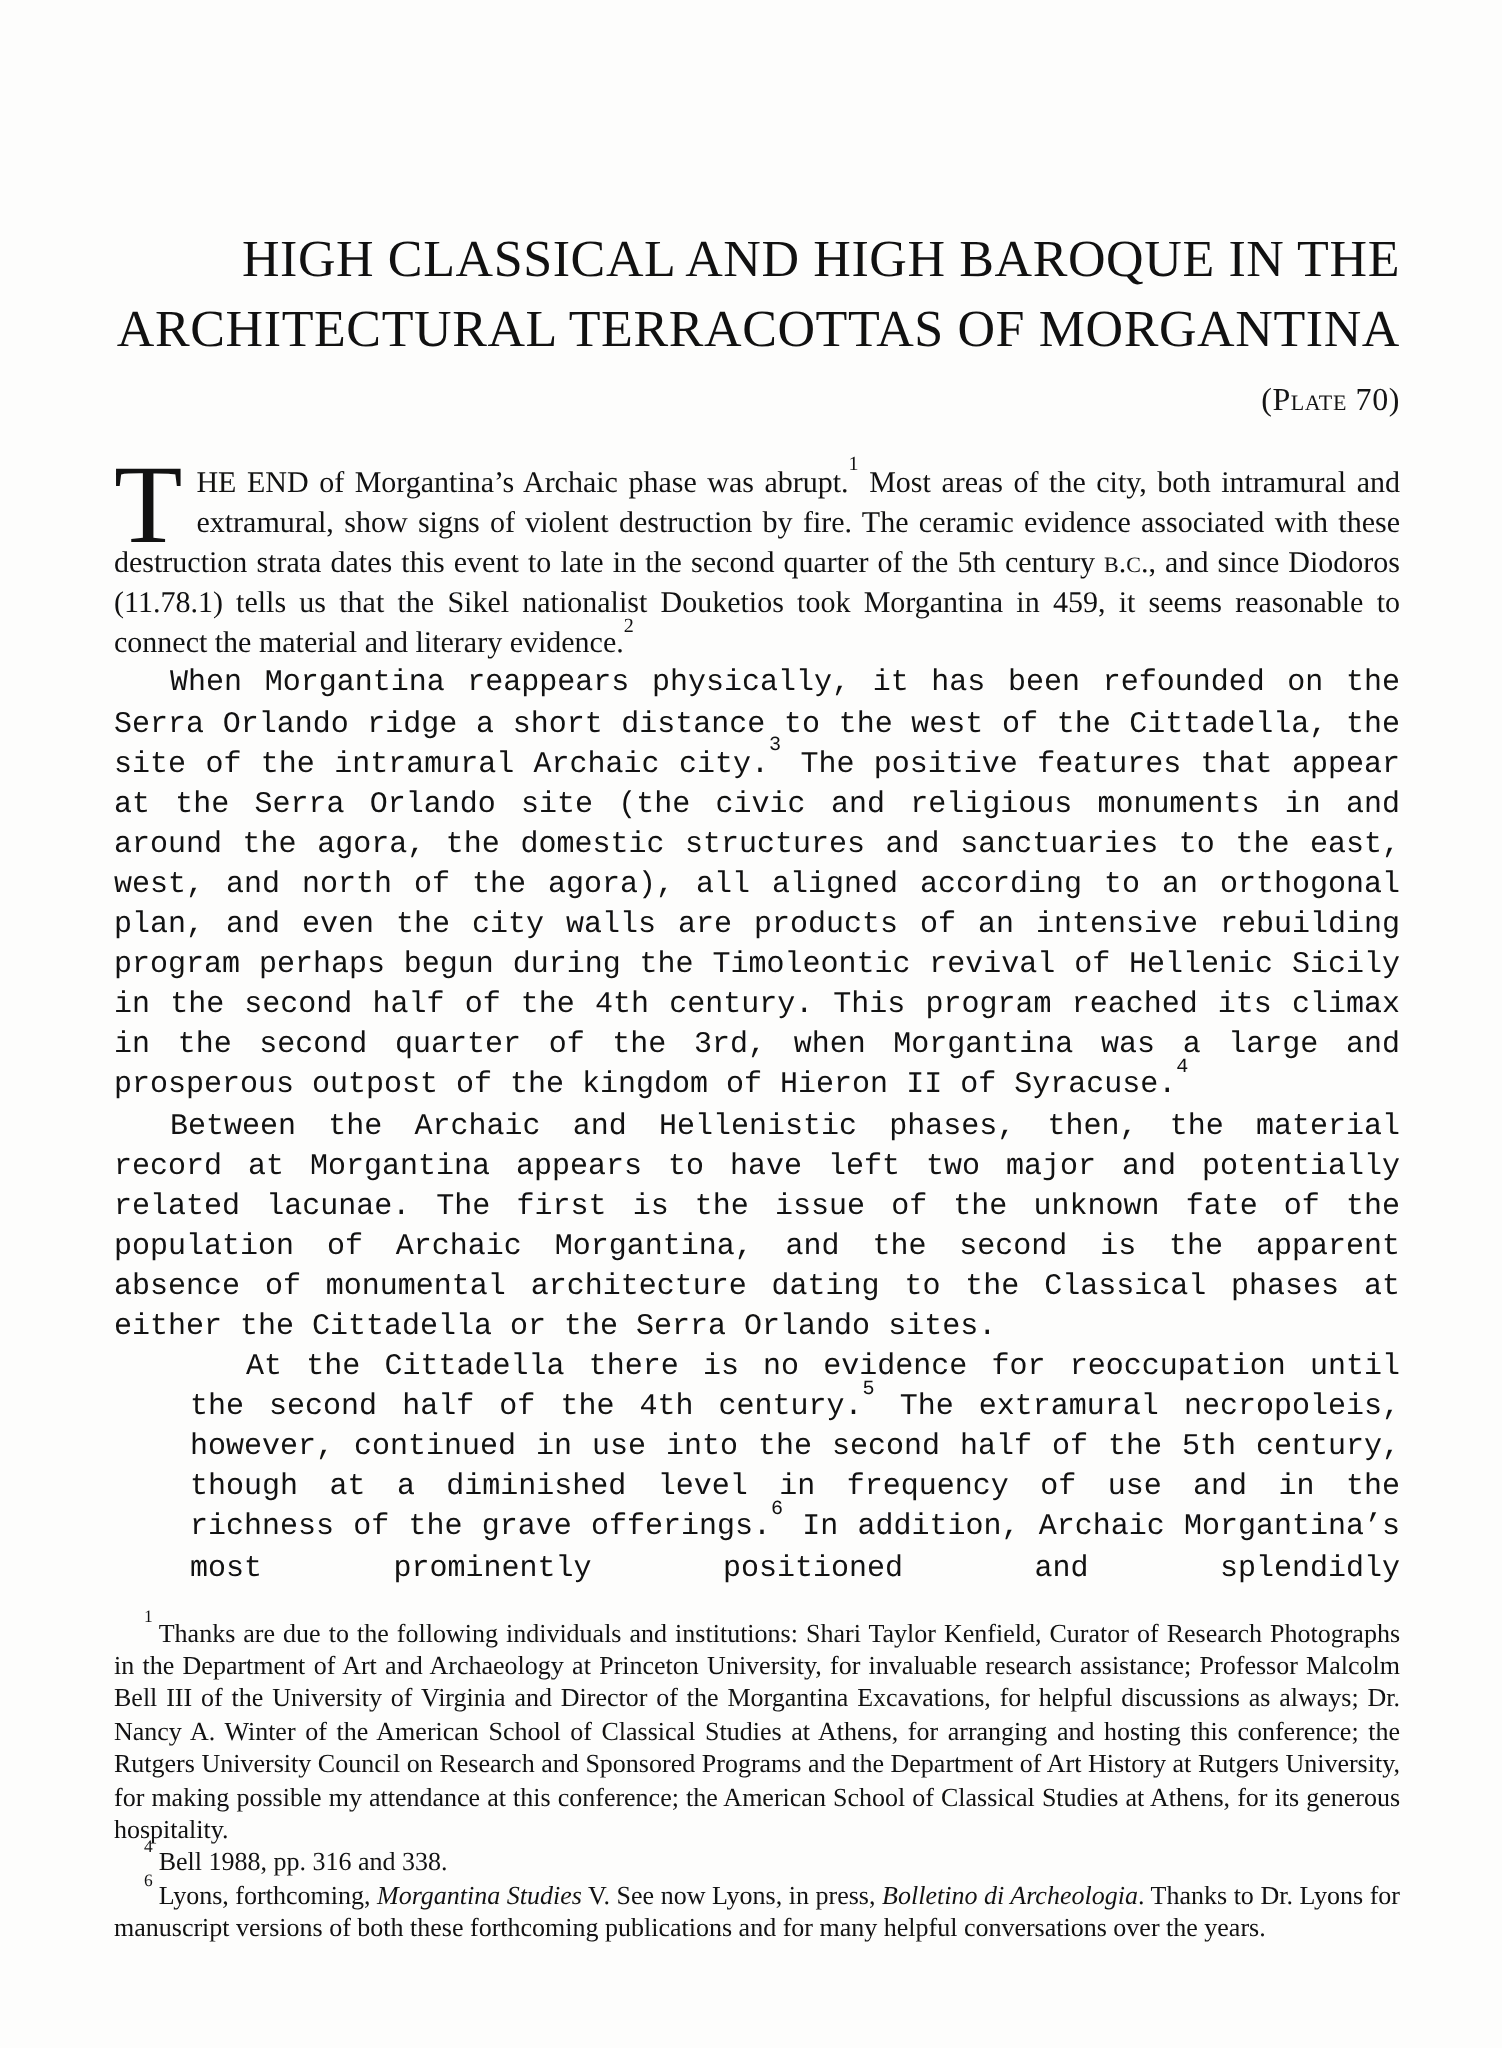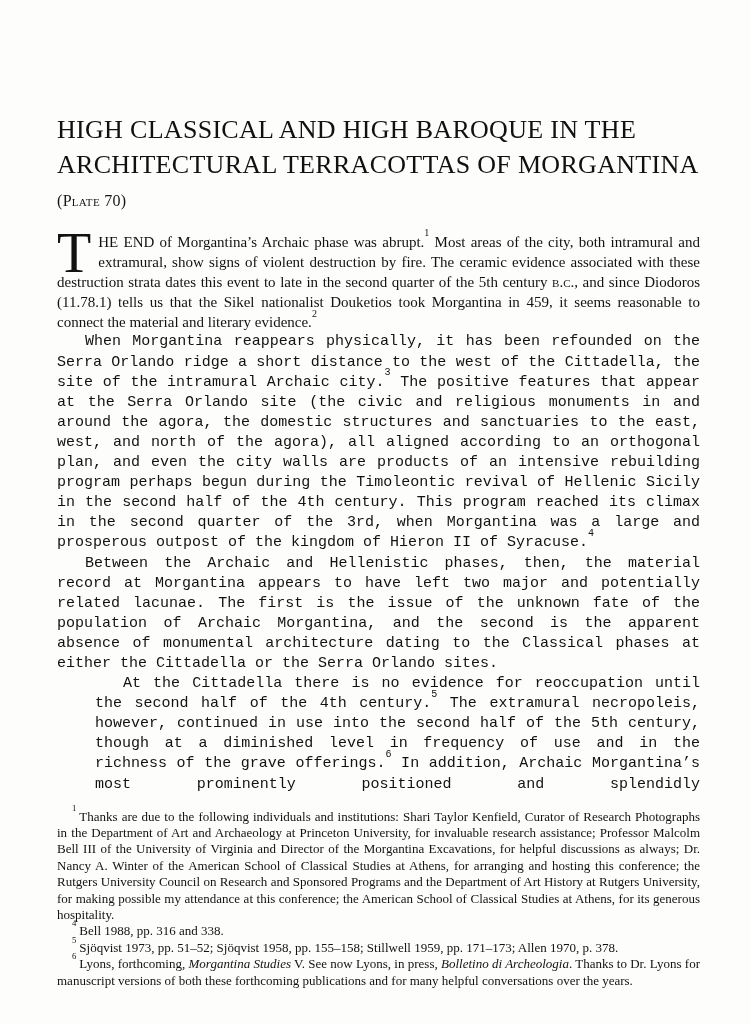--- a/index.html
+++ b/index.html
@@ -10,21 +10,21 @@
     overflow: hidden;
     font-family: "Liberation Serif", "DejaVu Serif", serif;
     color: #151515;
   }
   .page {
     width: 751px;
     height: 1024px;
     background: #fdfdfc;
     padding: 112px 51px 0 57px;
   }
-  .title-block { text-align: left; }
+  .title-block { text-align: right; }
   .title {
     font-size: 26px;
     line-height: 35px;
     font-weight: normal;
     letter-spacing: 0.3px;
     color: #111;
   }
   .title-line { display: block; white-space: nowrap; }
   .plate {
     margin-top: 9px;
@@ -84,17 +84,16 @@
   <main class="body-text">
     <p class="para"><span class="dropcap">T</span><span>HE END of Morgantina’s Archaic phase was abrupt.<sup class="fnref">1</sup> Most areas of the city, both intramural and extramural, show signs of violent destruction by fire. The ceramic evidence associated with these destruction strata dates this event to late in the second quarter of the 5th century <span class="sc">b.c.</span>, and since Diodoros (11.78.1) tells us that the Sikel nationalist Douketios took Morgantina in 459, it seems reasonable to connect the material and literary evidence.<sup class="fnref">2</sup></span></p>
     <p class="para indent">When Morgantina reappears physically, it has been refounded on the Serra Orlando ridge a short distance to the west of the Cittadella, the site of the intramural Archaic city.<sup class="fnref">3</sup> The positive features that appear at the Serra Orlando site (the civic and religious monuments in and around the agora, the domestic structures and sanctuaries to the east, west, and north of the agora), all aligned according to an orthogonal plan, and even the city walls are products of an intensive rebuilding program perhaps begun during the Timoleontic revival of Hellenic Sicily in the second half of the 4th century. This program reached its climax in the second quarter of the 3rd, when Morgantina was a large and prosperous outpost of the kingdom of Hieron II of Syracuse.<sup class="fnref">4</sup></p>
     <p class="para indent">Between the Archaic and Hellenistic phases, then, the material record at Morgantina appears to have left two major and potentially related lacunae. The first is the issue of the unknown fate of the population of Archaic Morgantina, and the second is the apparent absence of monumental architecture dating to the Classical phases at either the Cittadella or the Serra Orlando sites.</p>
     <p class="para indent cont-next-page">At the Cittadella there is no evidence for reoccupation until the second half of the 4th century.<sup class="fnref">5</sup> The extramural necropoleis, however, continued in use into the second half of the 5th century, though at a diminished level in frequency of use and in the richness of the grave offerings.<sup class="fnref">6</sup> In addition, Archaic Morgantina’s most prominently positioned and splendidly</p>
   </main>
 
   <footer class="footnotes">
     <p class="fn"><sup class="fn-num">1</sup><span>Thanks are due to the following individuals and institutions: Shari Taylor Kenfield, Curator of Research Photographs in the Department of Art and Archaeology at Princeton University, for invaluable research assistance; Professor Malcolm Bell III of the University of Virginia and Director of the Morgantina Excavations, for helpful discussions as always; Dr. Nancy A. Winter of the American School of Classical Studies at Athens, for arranging and hosting this conference; the Rutgers University Council on Research and Sponsored Programs and the Department of Art History at Rutgers University, for making possible my attendance at this conference; the American School of Classical Studies at Athens, for its generous hospitality.</span></p>
     <p class="fn"><sup class="fn-num">4</sup><span>Bell 1988, pp. 316 and 338.</span></p>
-    <p class="fn"><sup class="fn-num">5</sup><span>Sjöqvist 1973, pp. 51–52; Sjöqvist 1958, pp. 155–158; Stillwell 1959, pp. 171–173; Allen 1970, p. 378.</span></p>
     <p class="fn"><sup class="fn-num">6</sup><span>Lyons, forthcoming, <i>Morgantina Studies</i> V. See now Lyons, in press, <i>Bolletino di Archeologia</i>. Thanks to Dr. Lyons for manuscript versions of both these forthcoming publications and for many helpful conversations over the years.</span></p>
   </footer>
 
 </div>
 
 </body></html>

